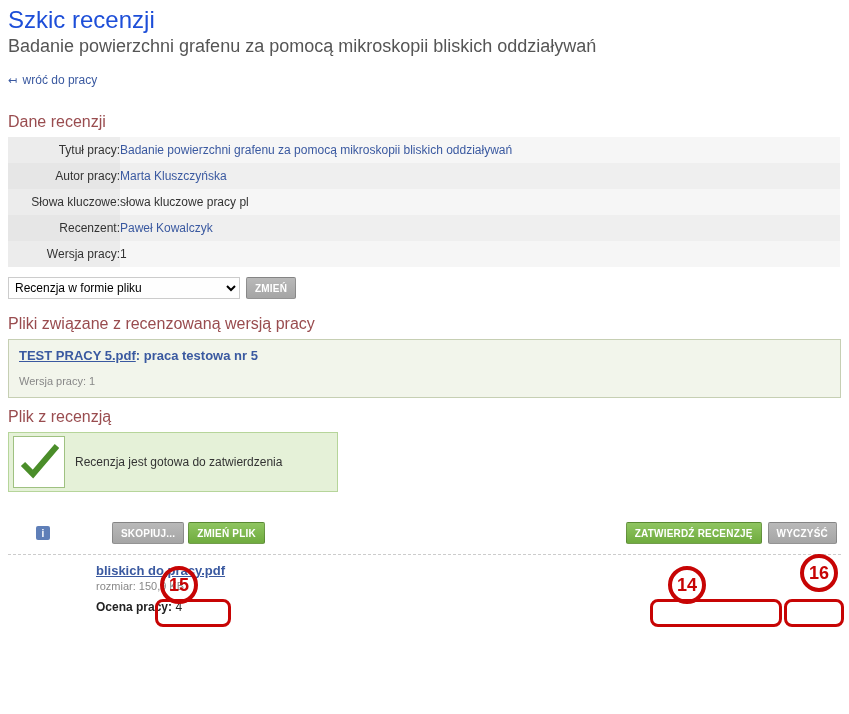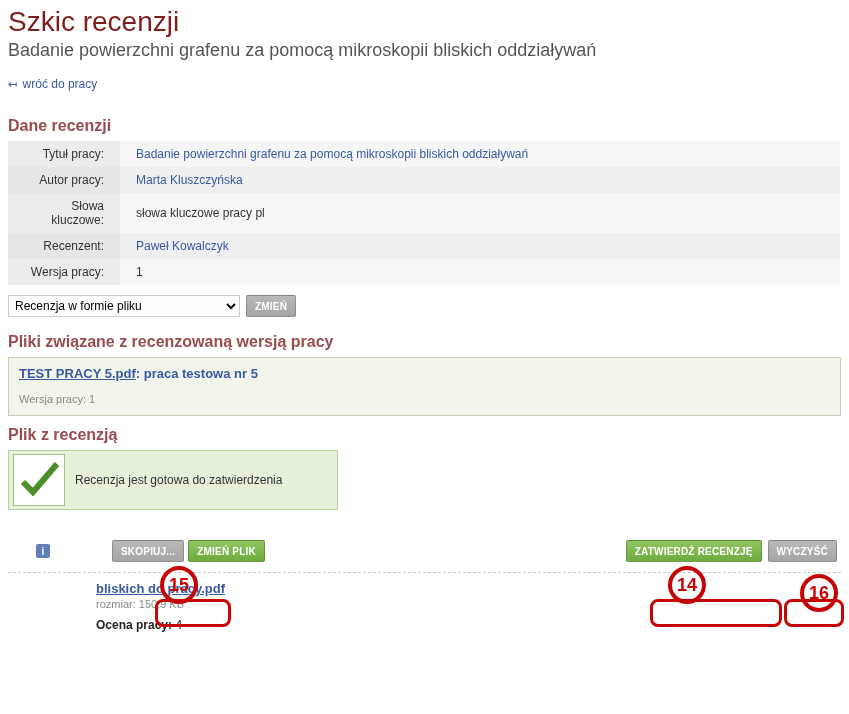--- a/index.html
+++ b/index.html
@@ -1,24 +1,24 @@
 <!DOCTYPE html>
 <html><head>
 <meta charset="utf-8">
 <style>
 * { box-sizing: border-box; margin: 0; padding: 0; }
 body { font-family: Tahoma, Verdana, sans-serif; font-size: 12px; color: #333; background: #fff; width: 849px; }
-h1 { font-size: 28px; font-weight: normal; color: #7f1d1d; margin: 6px 0 0 8px; }
+h1 { font-size: 24px; font-weight: normal; color: #1d4ed8; margin: 6px 0 0 8px; }
 h2.subtitle { font-size: 18px; font-weight: normal; color: #555; margin: 2px 0 12px 8px; }
 .back-link { display: inline-block; margin: 4px 0 16px 8px; color: #3a59a0; font-size: 12px; text-decoration: none; }
 .back-arrow { color: #3a59a0; font-size: 11px; margin-right: 2px; }
-h3.section { font-size: 16px; font-weight: bold; color: #994c4f; margin: 10px 0 6px 8px; }
+h3.section { font-size: 16px; font-weight: normal; color: #994c4f; margin: 10px 0 6px 8px; }
 table.details { width: 832px; margin: 0 8px 10px 8px; border-collapse: collapse; }
 table.details tr { }
-table.details td { padding: 6px 16px; font-size: 12px; vertical-align: middle; }
+table.details td { padding: 6px 0; font-size: 12px; vertical-align: middle; }
 table.details tr:nth-child(odd) td.label { background: #ececec; }
 table.details tr:nth-child(odd) td.value { background: #f6f6f6; }
 table.details tr:nth-child(even) td.label { background: #e6e6e6; }
 table.details tr:nth-child(even) td.value { background: #efefef; }
 table.details td.label { width: 112px; text-align: right; color: #333; }
 table.details td.value { color: #333; }
 a.link { color: #3a59a0; text-decoration: none; }
 .struck { text-decoration: line-through; }
 .select-row { margin: 6px 8px 16px 8px; display: flex; align-items: center; gap: 6px; }
 select.dropdown { width: 232px; height: 22px; font-size: 12px; border: 1px solid #ccc; background: #fefefe; padding: 1px 2px; }
@@ -137,16 +137,16 @@
   </div>
 </div>
 
 
 <div class="callout" style="left:160px; top:560px;">15</div>
 <div class="rect-highlight" style="left:155px; top:593px; width:76px; height:28px;"></div>
 
 <div class="callout" style="left:668px; top:560px;">14</div>
 <div class="rect-highlight" style="left:650px; top:593px; width:132px; height:28px;"></div>
 
-<div class="callout" style="left:800px; top:568px;">16</div>
+<div class="callout" style="left:800px; top:548px;">16</div>
 <div class="rect-highlight" style="left:784px; top:593px; width:60px; height:28px;"></div>
 
 </div>
 
 </body></html>

